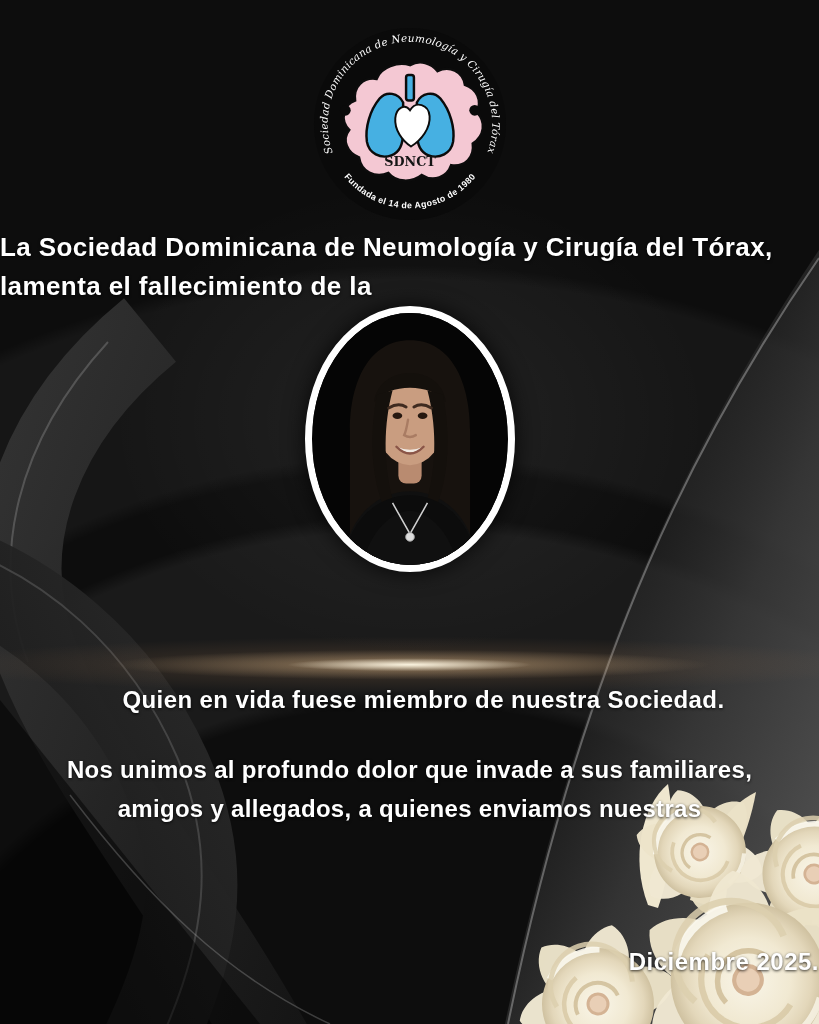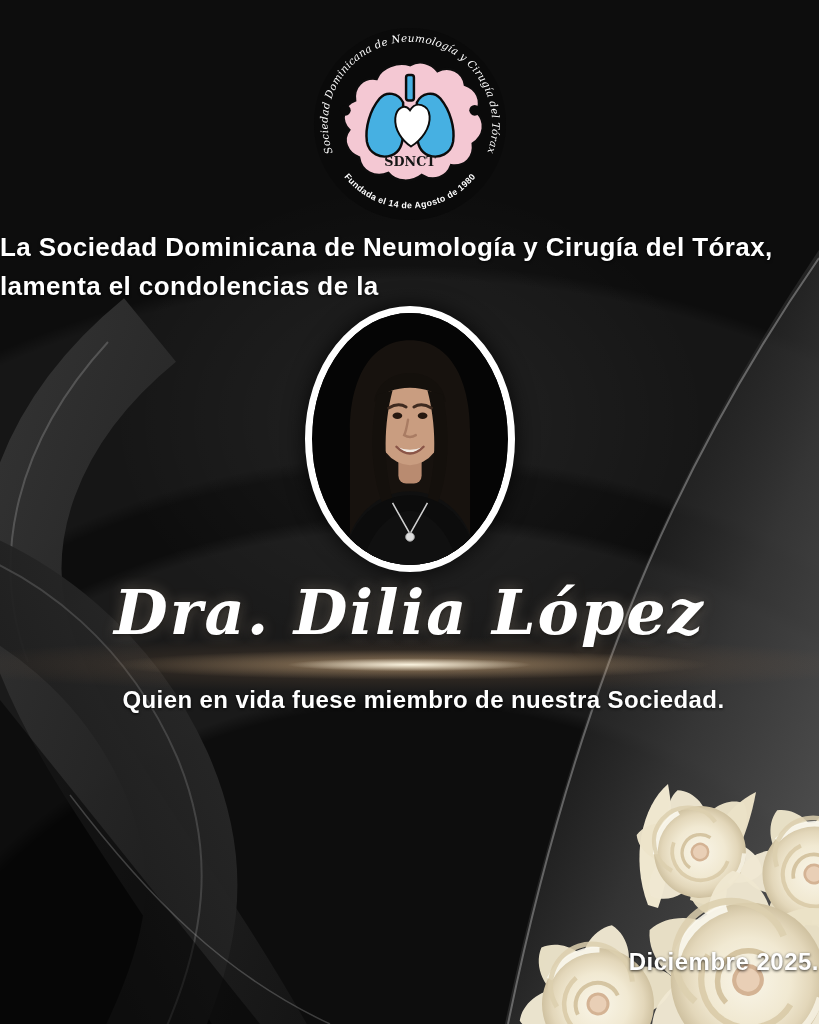--- a/index.html
+++ b/index.html
@@ -125,21 +125,21 @@
       <path d="M100,86 C106,76 119,80 120,92 C121,104 112,116 101,123 C92,117 84,106 85,94 C86,83 95,79 100,86 Z" fill="#ffffff" stroke-width="2"></path>
     </g>
     <text x="100" y="143" text-anchor="middle" font-family="DejaVu Serif, serif" font-weight="bold" font-size="13" fill="#151515">SDNCT</text>
     <text font-family="Liberation Sans, sans-serif" font-weight="bold" font-size="9" fill="#ffffff" letter-spacing="0.4">
       <textPath href="#arcBottom" startOffset="50%" text-anchor="middle">Fundada el 14 de Agosto de 1980</textPath>
     </text>
   </svg>
 
   <div class="layer announcement txt">
     <div>La Sociedad Dominicana de Neumología y Cirugía del Tórax,</div>
-    <div>lamenta el condolencias de la</div>
+    <div>lamenta el fallecimiento de la</div>
   </div>
 
   <div class="layer portrait">
     <svg viewBox="0 0 200 260">
       <rect width="200" height="260" fill="#050505"></rect>
       <path d="M100,28 C58,28 38,70 38,122 L38,238 C58,254 80,257 100,255 C120,257 144,254 162,238 L162,122 C162,70 142,28 100,28 Z" fill="#17120e"></path>
       <path d="M30,262 C35,206 70,184 100,184 C130,184 165,206 170,262 Z" fill="#101010"></path>
       <rect x="88" y="146" width="24" height="30" rx="8" fill="#b98b70"></rect>
       <ellipse cx="100" cy="112" rx="35" ry="45" fill="#c99d80"></ellipse>
       <path d="M63,92 C68,52 132,52 137,92 C122,72 78,72 63,92 Z" fill="#14100c"></path>
@@ -153,23 +153,24 @@
       <path d="M86,138 Q100,150 114,138 Q100,144 86,138 Z" fill="#f0e8e0"></path>
       <path d="M86,138 Q100,152 114,138" stroke="#8a5547" stroke-width="2.5" fill="none" stroke-linecap="round"></path>
       <path d="M30,262 C36,212 68,188 100,188 C132,188 164,212 170,262 L150,262 C140,220 115,204 100,204 C85,204 60,220 50,262 Z" fill="#0c0c0c"></path>
       <polyline points="82,196 100,228 118,196" stroke="#cfcfcf" stroke-width="1.6" fill="none"></polyline>
       <circle cx="100" cy="231" r="4.5" fill="#dddddd" stroke="#9a9a9a" stroke-width="1"></circle>
     </svg>
   </div>
 
   <div class="flare"></div>
 
-  <div class="layer name">Dra. Dilia López</div>
 
   <div class="layer membership txt">Quien en vida fuese miembro de nuestra Sociedad.</div>
 
   <div class="layer condolences txt">
+    <div>Nos unimos al profundo dolor que invade a sus familiares,</div>
+    <div>amigos y allegados, a quienes enviamos nuestras</div>
   </div>
 
 
   <div class="layer date txt">Diciembre 2025.</div>
 
 </div>
 
 </body></html>

